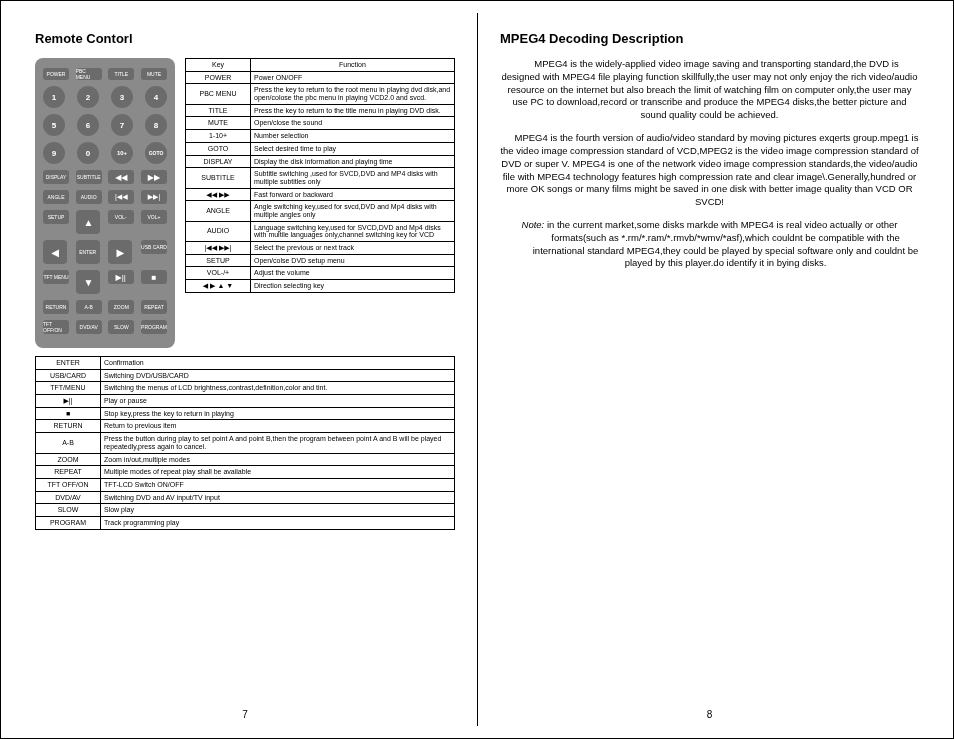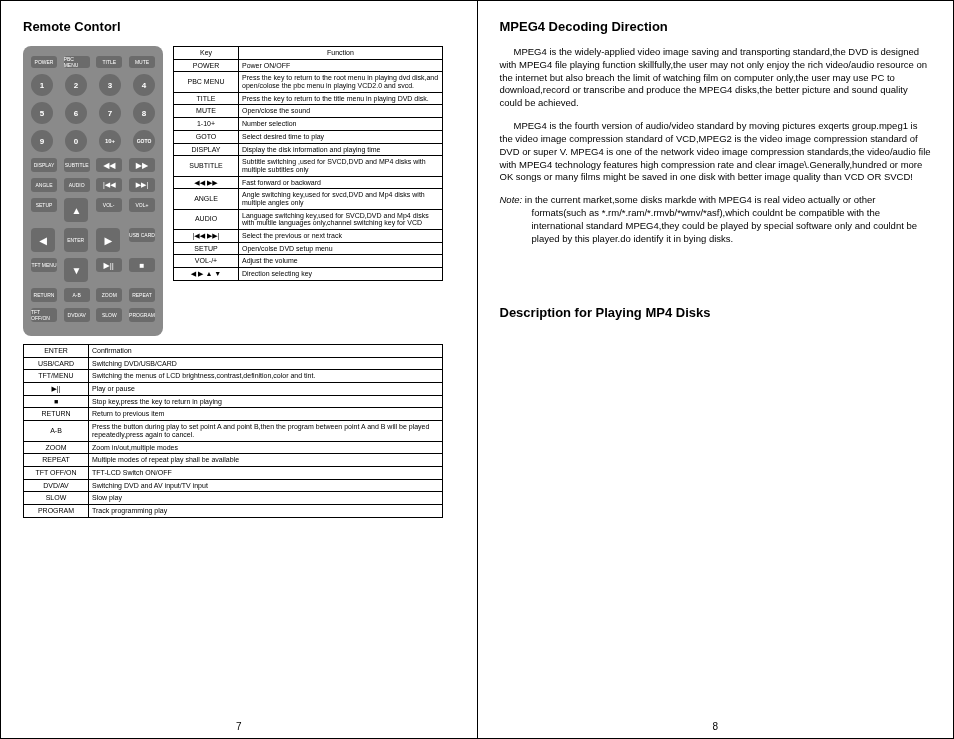--- a/index.html
+++ b/index.html
@@ -10,20 +10,21 @@
     width: 954px;
     height: 739px;
     box-sizing: border-box;
     border: 1px solid #000;
   }
   .page-container {
     display: flex;
     width: 100%;
     height: 100%;
     box-sizing: border-box;
+    padding: 12px;
   }
   .page {
     flex: 1;
     padding: 18px 22px 8px 22px;
     box-sizing: border-box;
     position: relative;
   }
   .page-left { border-right: 1px solid #000; }
   h2.title {
     font-size: 13px;
@@ -110,21 +111,21 @@
     bottom: 6px;
     left: 50%;
     transform: translateX(-50%);
     font-size: 10px;
   }
   
   .para {
     font-size: 9.5px;
     line-height: 1.35;
     margin: 0 0 10px 0;
-    text-align: left;
+    text-align: center;
   }
   .indent { text-indent: 14px; }
   .hanging { padding-left: 32px; }
   .hanging .first { margin-left: -32px; font-style: italic; }
 </style>
 </head>
 <body>
 
 <div class="page-container">
 
@@ -326,28 +327,27 @@
             <td class="key-col">PROGRAM</td>
             <td>Track programming play</td>
           </tr>
     </tbody>
       </table>
 
     <div class="page-num">7</div>
   </div>
 
   <div class="page">
-    <h2 class="title">MPEG4 Decoding Direction</h2>
+    <h2 class="title">MPEG4 Decoding Description</h2>
 
     <p class="para indent">MPEG4 is the widely-applied video image saving and transporting standard,the DVD is designed with MPEG4 file playing function skillfully,the user may not only enjoy the rich video/audio resource on the internet but also breach the limit of watching film on computer only,the user may use PC to download,record or transcribe and produce the MPEG4 disks,the better picture and sound quality could be achieved.</p>
     <p class="para indent">MPEG4 is the fourth version of audio/video standard by moving pictures exqerts group.mpeg1 is the video image compression standard of VCD,MPEG2 is the video image compression standard of DVD or super V. MPEG4 is one of the network video image compression standards,the video/audio file with MPEG4 technology features high compression rate and clear image\.Generally,hundred or more OK songs or many films might be saved in one disk with better image quality than VCD OR SVCD!</p>
 
     <div class="para hanging">
       <span class="first">Note:</span>
       <span>in the current market,some disks markde with MPEG4 is real video actually or other formats(such as *.rm/*.ram/*.rmvb/*wmv/*asf),which couldnt be compatible with the international standard MPEG4,they could be played by special software only and couldnt be played by this player.do identify it in bying disks.</span>
     </div>
 
-    <h2 class="title" style="margin-top:60px">Description for Playing MP4 Disks</h2>
 
     <div class="page-num">8</div>
   </div>
 
 </div>
 
 </body></html>

